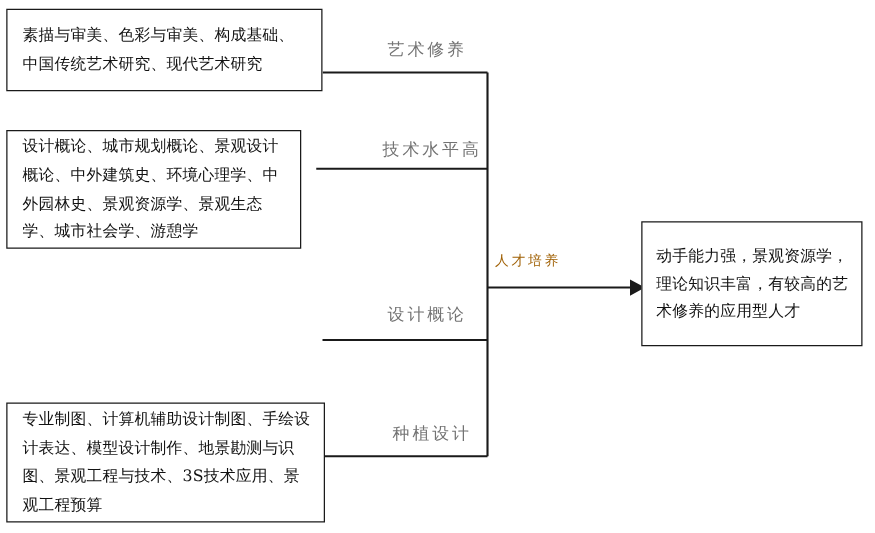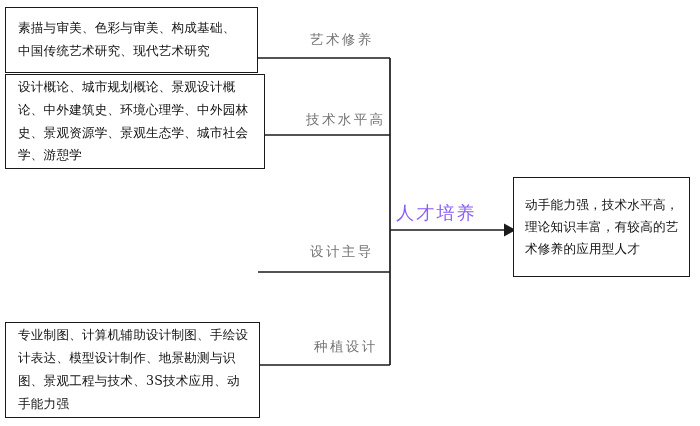--- a/index.html
+++ b/index.html
@@ -32,21 +32,21 @@
     font-family: "DejaVu Serif", "Liberation Serif", serif;
     font-size: 12.6px;
     line-height: 1.82;
     color: #121212;
     letter-spacing: 0.2px;
     text-align: left;
     width: 100%;
   }
 
   #box-art      { left: 5px;  top: 7px;   width: 253px; height: 66px;  }
-  #box-theory   { left: 5px;  top: 74px;  width: 260px; height: 95px;  }
+  #box-theory   { left: 5px;  top: 104px;  width: 236px; height: 95px;  }
   #box-design   { left: 5px;  top: 207px; width: 253px; height: 94px;  }
   #box-tech     { left: 5px;  top: 322px; width: 255px; height: 96px;  }
 
   
   .pillar-label {
     position: absolute;
     font-family: "DejaVu Serif", "Liberation Serif", serif;
     font-size: 13.5px;
     color: #737373;
     letter-spacing: 2.4px;
@@ -57,22 +57,22 @@
   #label-theory  { left: 268px; top: 111px; }
   #label-design  { left: 272px; top: 243px; }
   #label-tech    { left: 276px; top: 338px; }
 
   
   #label-goal {
     position: absolute;
     left: 396px;
     top: 201px;
     font-family: "DejaVu Serif", "Liberation Serif", serif;
-    font-size: 18px;
-    color: #8b5cf6;
+    font-size: 11px;
+    color: #a16207;
     letter-spacing: 2.2px;
     white-space: nowrap;
   }
 
   
   #connectors {
     position: absolute;
     left: 0;
     top: 0;
     width: 700px;
@@ -121,26 +121,26 @@
   <div class="course-box" id="box-art">
     <div class="course-text">素描与审美、色彩与审美、构成基础、中国传统艺术研究、现代艺术研究</div>
   </div>
   <div class="pillar-label" id="label-art">艺术修养</div>
 
   <div class="course-box" id="box-theory">
     <div class="course-text">设计概论、城市规划概论、景观设计概论、中外建筑史、环境心理学、中外园林史、景观资源学、景观生态学、城市社会学、游憩学</div>
   </div>
   <div class="pillar-label" id="label-theory">技术水平高</div>
 
-  <div class="pillar-label" id="label-design">设计主导</div>
+  <div class="pillar-label" id="label-design">设计概论</div>
 
   <div class="course-box" id="box-tech">
-    <div class="course-text">专业制图、计算机辅助设计制图、手绘设计表达、模型设计制作、地景勘测与识图、景观工程与技术、3S技术应用、动手能力强</div>
+    <div class="course-text">专业制图、计算机辅助设计制图、手绘设计表达、模型设计制作、地景勘测与识图、景观工程与技术、3S技术应用、景观工程预算</div>
   </div>
   <div class="pillar-label" id="label-tech">种植设计</div>
 
   <div id="label-goal">人才培养</div>
 
   <div id="box-outcome">
-    <div class="course-text">动手能力强，技术水平高，理论知识丰富，有较高的艺术修养的应用型人才</div>
+    <div class="course-text">动手能力强，景观资源学，理论知识丰富，有较高的艺术修养的应用型人才</div>
   </div>
 
 </div>
 
 </body></html>

